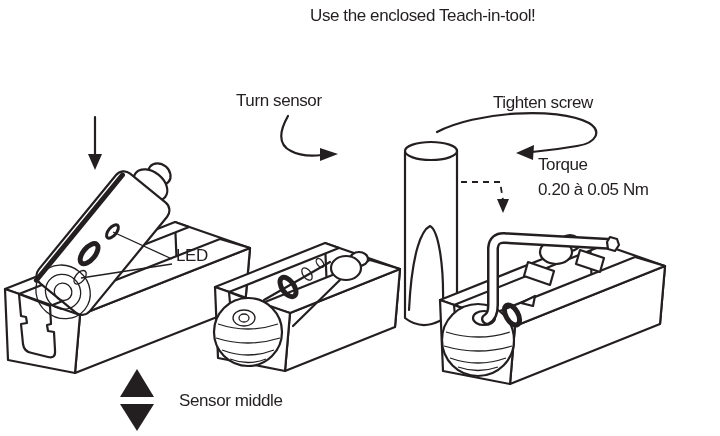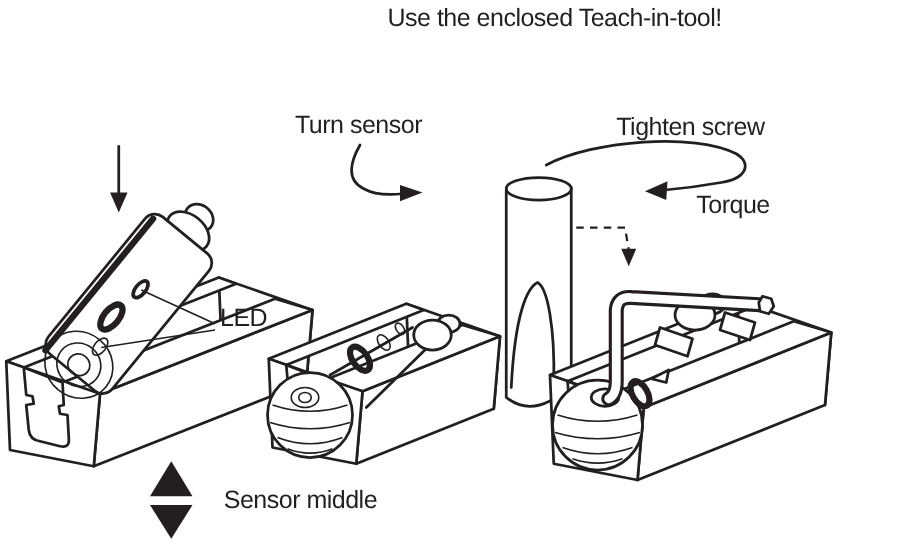--- a/index.html
+++ b/index.html
@@ -1,26 +1,26 @@
 <!DOCTYPE html>
 <html><head>
 <meta charset="utf-8">
 <style>
   html,body{margin:0;padding:0;background:#fff;}
   .canvas{
     position:relative;width:720px;height:436px;background:#ffffff;overflow:hidden;
     font-family:"Liberation Sans",sans-serif;color:#231f20;
   }
   .diagram-svg{position:absolute;left:0;top:0;width:720px;height:436px;}
-  .lbl{position:absolute;font-size:20px;line-height:25px;white-space:nowrap;letter-spacing:-0.4px;}
+  .lbl{position:absolute;font-size:17px;line-height:25px;white-space:nowrap;letter-spacing:-0.4px;}
   .note{left:310px;top:3px;}
   .lbl-insert{left:30px;top:88px;}
   .lbl-turn{left:236px;top:88px;}
   .lbl-tighten{left:449px;top:90px;margin-left:44px;}
-  .lbl-torque{left:557px;top:152px;}
+  .lbl-torque{left:538px;top:152px;}
   .lbl-led{left:176px;top:243px;}
   .lbl-middle{left:179px;top:388px;}
   svg path,svg line,svg ellipse,svg circle,svg polyline,svg rect{vector-effect:none;}
   .st{fill:#ffffff;stroke:#231f20;stroke-width:2.2;stroke-linejoin:round;}
   .ln{fill:none;stroke:#231f20;stroke-width:2.2;stroke-linecap:round;stroke-linejoin:round;}
   .thin{fill:none;stroke:#231f20;stroke-width:1.3;}
   .blk{fill:#231f20;stroke:none;}
 </style>
 </head>
 <body>
@@ -155,18 +155,19 @@
 
   <div class="lbl note">
     <div>Use the enclosed Teach-in-tool!</div>
   </div>
 
   <div class="lbl lbl-turn">Turn sensor</div>
   <div class="lbl lbl-tighten">Tighten screw</div>
 
   <div class="lbl lbl-torque">
     <div>Torque</div>
+    <div>0.20 à 0.05 Nm</div>
   </div>
 
   <div class="lbl lbl-led">LED</div>
   <div class="lbl lbl-middle">Sensor middle</div>
 
 </div>
 
 </body></html>

